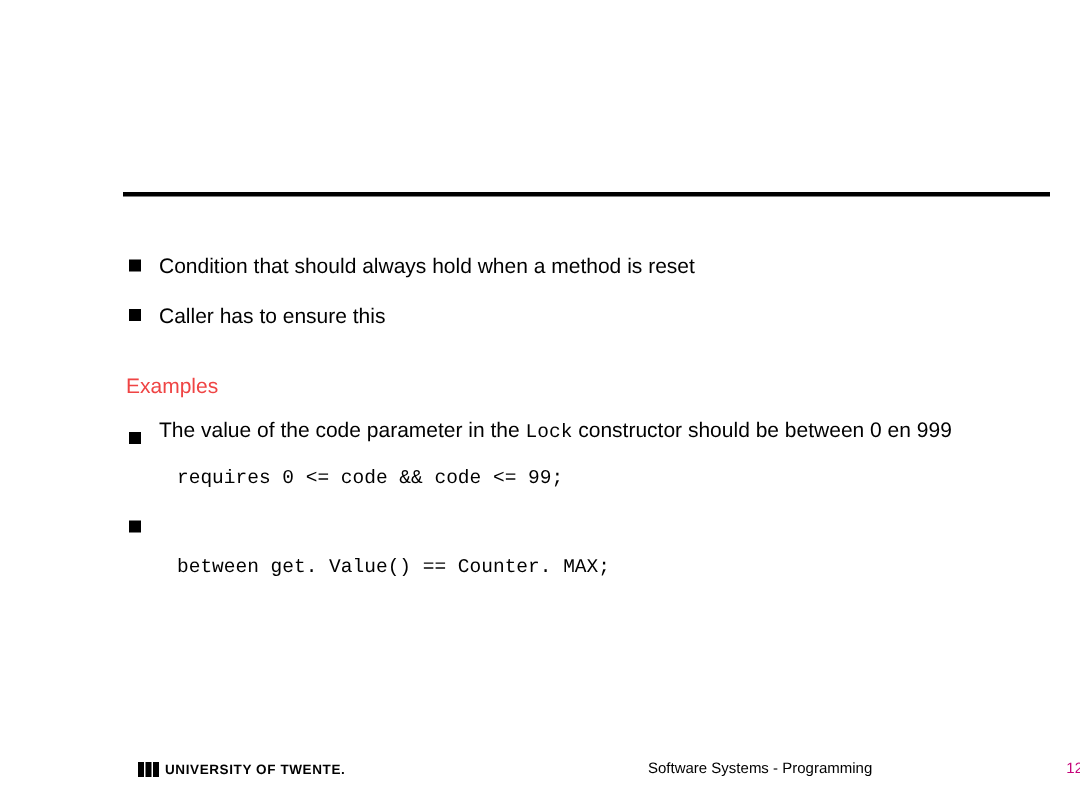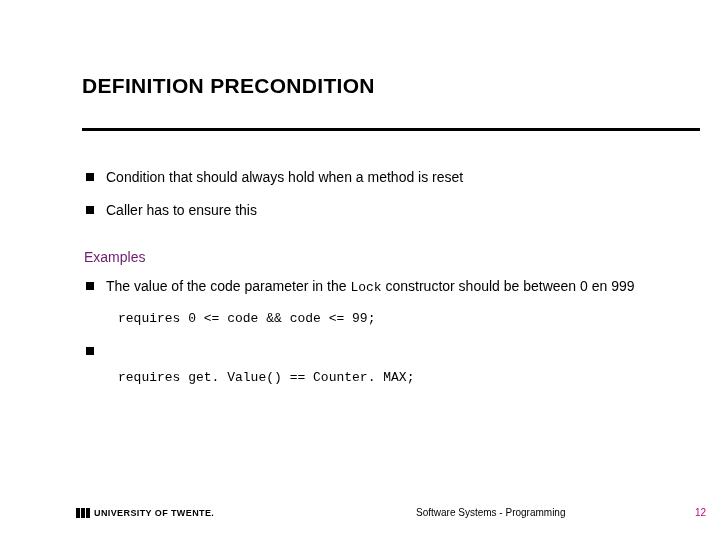--- a/index.html
+++ b/index.html
@@ -3,38 +3,37 @@
 <meta charset="utf-8">
 <style>
   * { margin: 0; padding: 0; box-sizing: border-box; }
   html, body { width: 720px; height: 540px; background: #fff; font-family: Arial, Helvetica, sans-serif; color: #000; }
   .slide { width: 720px; height: 540px; position: relative; padding: 74px 0 0 82px; }
   .title { font-size: 21px; font-weight: bold; letter-spacing: 0.3px; }
   .rule { position: absolute; top: 128px; left: 82px; width: 618px; height: 3px; background: #000; }
   .content { position: absolute; top: 168px; left: 82px; width: 570px; font-size: 14px; line-height: 1.35; }
   .bullet { display: flex; margin-bottom: 14px; }
   .bullet .mark { display: inline-block; width: 8px; height: 8px; background: #000; margin: 5px 12px 0 4px; flex-shrink: 0; }
-  .section-label { color: #701a75; font-size: 14px; margin: 28px 0 10px 2px; }
-  .sub { margin-left: 0; }
+  .section-label { color: #ef4444; font-size: 14px; margin: 28px 0 10px 2px; }
+  .sub { margin-left: 0; align-items: flex-end; }
   .code-inline { font-family: "Courier New", monospace; font-size: 13px; }
   .code-line { font-family: "Courier New", monospace; font-size: 13px; margin: 6px 0 14px 36px; }
-  .footer { position: absolute; bottom: 22px; left: 76px; width: 610px; display: flex; justify-content: space-between; align-items: flex-end; font-size: 11px; }
+  .footer { position: absolute; bottom: 22px; left: 92px; width: 610px; display: flex; justify-content: space-between; align-items: flex-end; font-size: 11px; }
   .logo { display: flex; align-items: center; gap: 4px; }
   .logo-text { font-size: 9px; font-weight: bold; letter-spacing: 0.4px; }
   .logo-mark { display: inline-flex; gap: 1px; }
   .logo-mark span { width: 4px; height: 10px; background: #000; display: inline-block; }
   .footer-center { font-size: 10px; position: absolute; left: 340px; }
   .page-num { font-size: 10px; color: #c6047a; position: absolute; right: -20px; bottom: 0; }
 </style>
 </head>
 <body>
 
 <div class="slide">
 
-  <div class="title">DEFINITION PRECONDITION</div>
 
   <div class="rule"></div>
 
   <div class="content">
 
     <div class="bullet">
       <span class="mark"></span>
       <span>Condition that should always hold when a method is reset</span>
     </div>
 
@@ -51,21 +50,21 @@
         <span>The value of the code parameter in the </span><span class="code-inline">Lock</span><span> constructor should be between 0 en 999</span>
       </span>
     </div>
 
     <div class="code-line">requires 0 &lt;= code &amp;&amp; code &lt;= 99;</div>
 
     <div class="bullet sub">
       <span class="mark"></span>
     </div>
 
-    <div class="code-line">requires get. Value() == Counter. MAX;</div>
+    <div class="code-line">between get. Value() == Counter. MAX;</div>
 
   </div>
 
   <div class="footer">
     <div class="logo">
       <span class="logo-mark">
           <span></span>
           <span></span>
           <span></span>
         </span>

